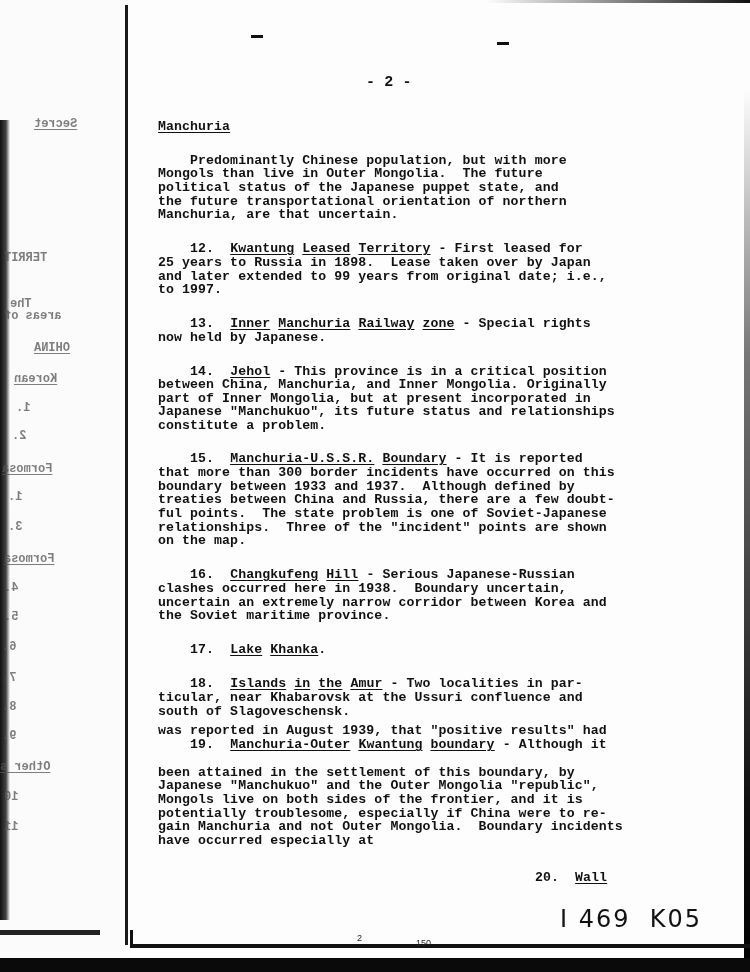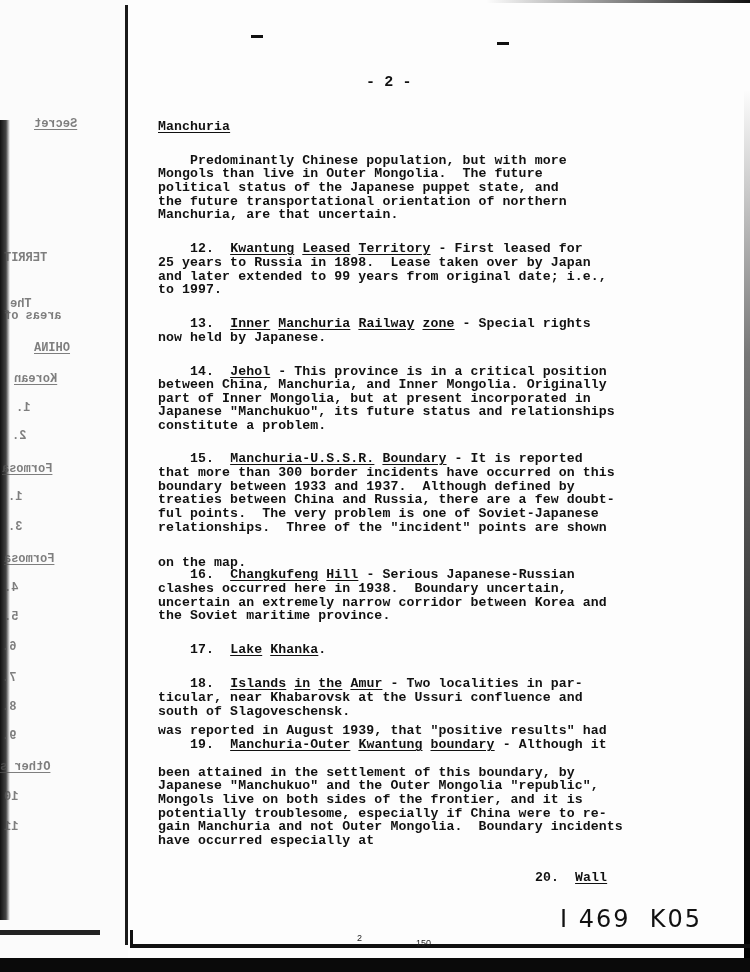--- a/index.html
+++ b/index.html
@@ -119,23 +119,23 @@
     <div class="line" style="top:392px">part of Inner Mongolia, but at present incorporated in</div>
     <div class="line" style="top:405px">Japanese "Manchukuo", its future status and relationships</div>
     <div class="line" style="top:419px">constitute a problem.</div>
   </div>
 
   <div>
     <div class="line" style="top:452px">    <span>15.</span>  <span class="u">Manchuria-U.S.S.R.</span> <span class="u">Boundary</span><span> - It is reported</span></div>
     <div class="line" style="top:466px">that more than 300 border incidents have occurred on this</div>
     <div class="line" style="top:480px">boundary between 1933 and 1937.  Although defined by</div>
     <div class="line" style="top:493px">treaties between China and Russia, there are a few doubt-</div>
-    <div class="line" style="top:507px">ful points.  The very problem is one of Soviet-Japanese</div>
+    <div class="line" style="top:507px">ful points.  The state problem is one of Soviet-Japanese</div>
     <div class="line" style="top:521px">relationships.  Three of the "incident" points are shown</div>
-    <div class="line" style="top:556px">on the map.</div>
+    <div class="line" style="top:534px">on the map.</div>
   </div>
 
   <div>
     <div class="line" style="top:568px">    <span>16.</span>  <span class="u">Changkufeng</span> <span class="u">Hill</span><span> - Serious Japanese-Russian</span></div>
     <div class="line" style="top:582px">clashes occurred here in 1938.  Boundary uncertain,</div>
     <div class="line" style="top:596px">uncertain an extremely narrow corridor between Korea and</div>
     <div class="line" style="top:609px">the Soviet maritime province.</div>
   </div>
 
   <div>

